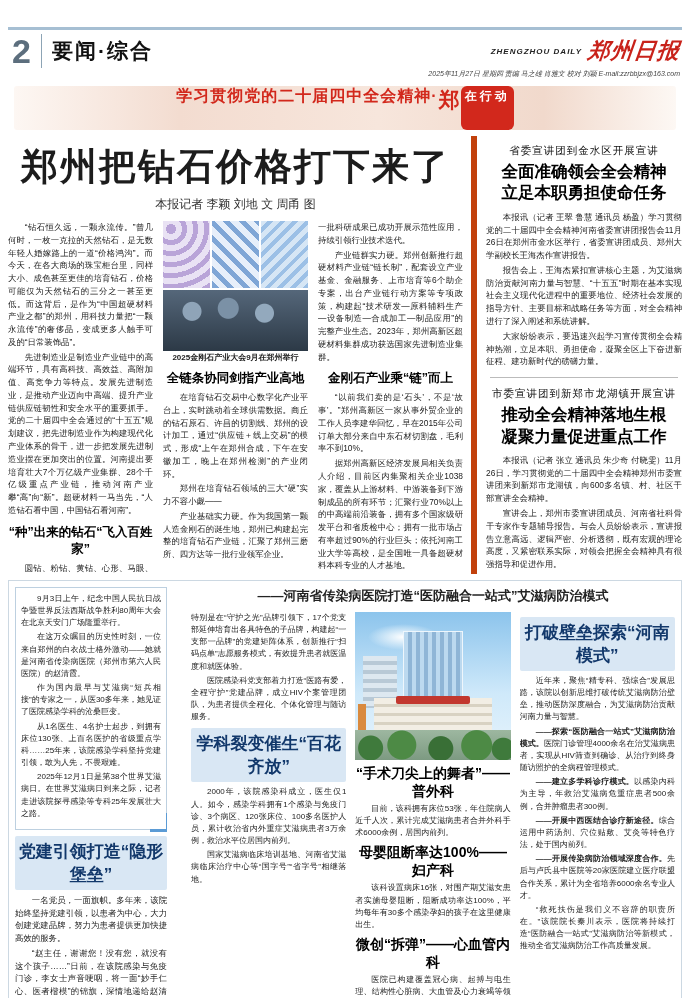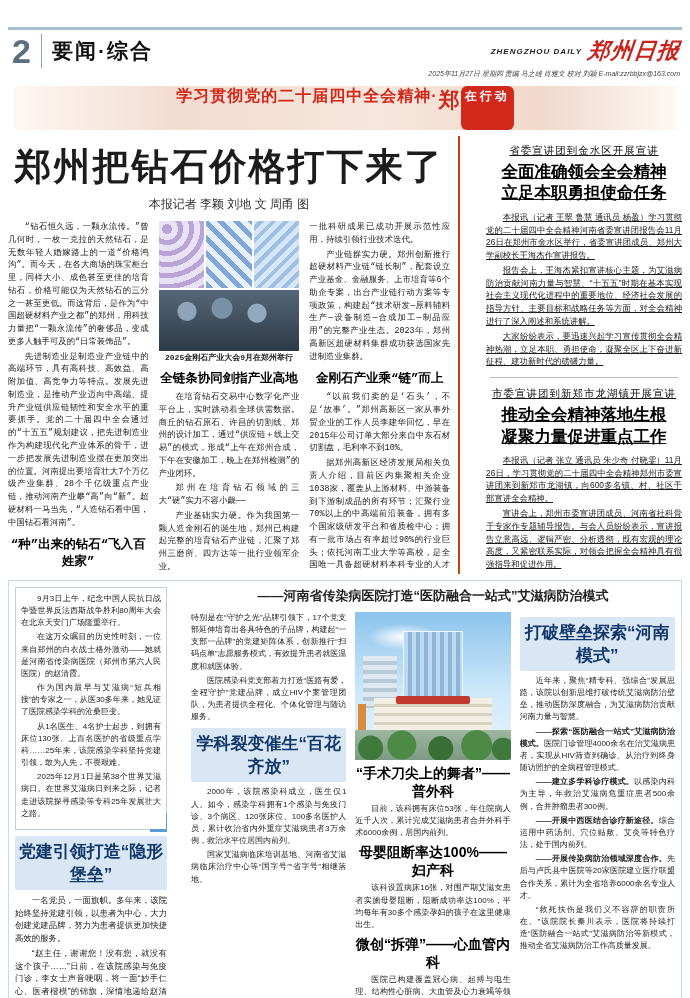--- a/index.html
+++ b/index.html
@@ -24,39 +24,39 @@
           border-radius:3px;}
   .banner-main{color:#d2281c;font-weight:bold;font-size:16px;letter-spacing:1px;}
   .banner-zheng{color:#d2281c;font-weight:bold;font-size:21px;font-family:"Liberation Serif",serif;margin:0 1px;}
   .banner-tail{background:#d2281c;color:#fff;font-weight:bold;font-size:12px;padding:2px 4px;
                border-radius:6px;letter-spacing:3px;}
   
   .top-grid{display:flex;height:438px;overflow:hidden;}
   .main-article{flex:1;min-width:0;padding-right:8px;}
   .main-article h1{font-size:37px;font-weight:bold;text-align:center;margin:6px 0 4px;letter-spacing:2px;}
   .main-byline{text-align:center;font-size:12px;color:#333;margin-bottom:8px;}
-  .cols{display:flex;gap:10px;height:352px;overflow:hidden;font-family:Liberation Mono, monospace;}
+  .cols{display:flex;gap:10px;height:352px;overflow:hidden;}
   .col{flex:1;min-width:0;overflow:hidden;}
   p.body{font-size:8.4px;line-height:1.52;text-align:justify;text-indent:2em;margin:0 0 2px;color:#222;}
   p.body.cont{text-indent:0;}
   .subhead{font-size:12.5px;font-weight:bold;text-align:center;margin:7px 0 4px;color:#000;}
   
   .collage{height:128px;display:grid;grid-template-columns:1fr 1fr 1fr;grid-template-rows:52% 48%;
            gap:2px;background:#fff;}
   .t1{background:repeating-radial-gradient(circle at 8px 8px,#b9a4d8 0 5px,#e9e2f4 5px 11px);}
   .t2{background:repeating-linear-gradient(45deg,#7fa6d6 0 5px,#e7effa 5px 11px);}
   .t3{background:repeating-linear-gradient(-45deg,#9cc0e6 0 4px,#d6e6f5 4px 9px);}
   .t4{grid-column:1/4;background:
       radial-gradient(circle at 20% 35%,#8fa4b8 0 9px,transparent 10px),
       radial-gradient(circle at 45% 30%,#7b91a6 0 10px,transparent 11px),
       radial-gradient(circle at 70% 38%,#93a9bd 0 9px,transparent 10px),
       linear-gradient(#55677a,#2c3946);}
   .caption{font-size:8px;font-weight:bold;text-align:center;color:#222;margin:3px 0 2px;}
   
-  .sidebar{width:196px;border-left:2px solid #c2410c;padding-left:26px;overflow:hidden;text-decoration:underline;}
+  .sidebar{width:196px;border-left:6px solid #c2410c;padding-left:9px;overflow:hidden;}
   .kicker{font-size:10.5px;text-align:center;color:#111;margin:8px 0 3px;letter-spacing:1px;}
   .side-title{font-size:16.5px;font-weight:bold;text-align:center;line-height:1.3;margin:0 0 7px;color:#000;}
   .side-divider{border-top:1px solid #bbb;margin:9px 4px;}
   
   .bottom-box{border:1px solid #ccd8e2;margin-top:6px;height:428px;display:flex;padding:6px;gap:24px;
               box-sizing:border-box;overflow:hidden;}
   .colA{width:152px;flex:none;overflow:hidden;}
   .intro-box{border:1px solid #bdd0e0;position:relative;padding:5px 5px 7px;margin-bottom:6px;}
   .intro-box:after{content:"";position:absolute;right:-3px;bottom:-3px;width:16px;height:16px;
                    border-right:3px solid #5b9bd5;border-bottom:3px solid #5b9bd5;}

